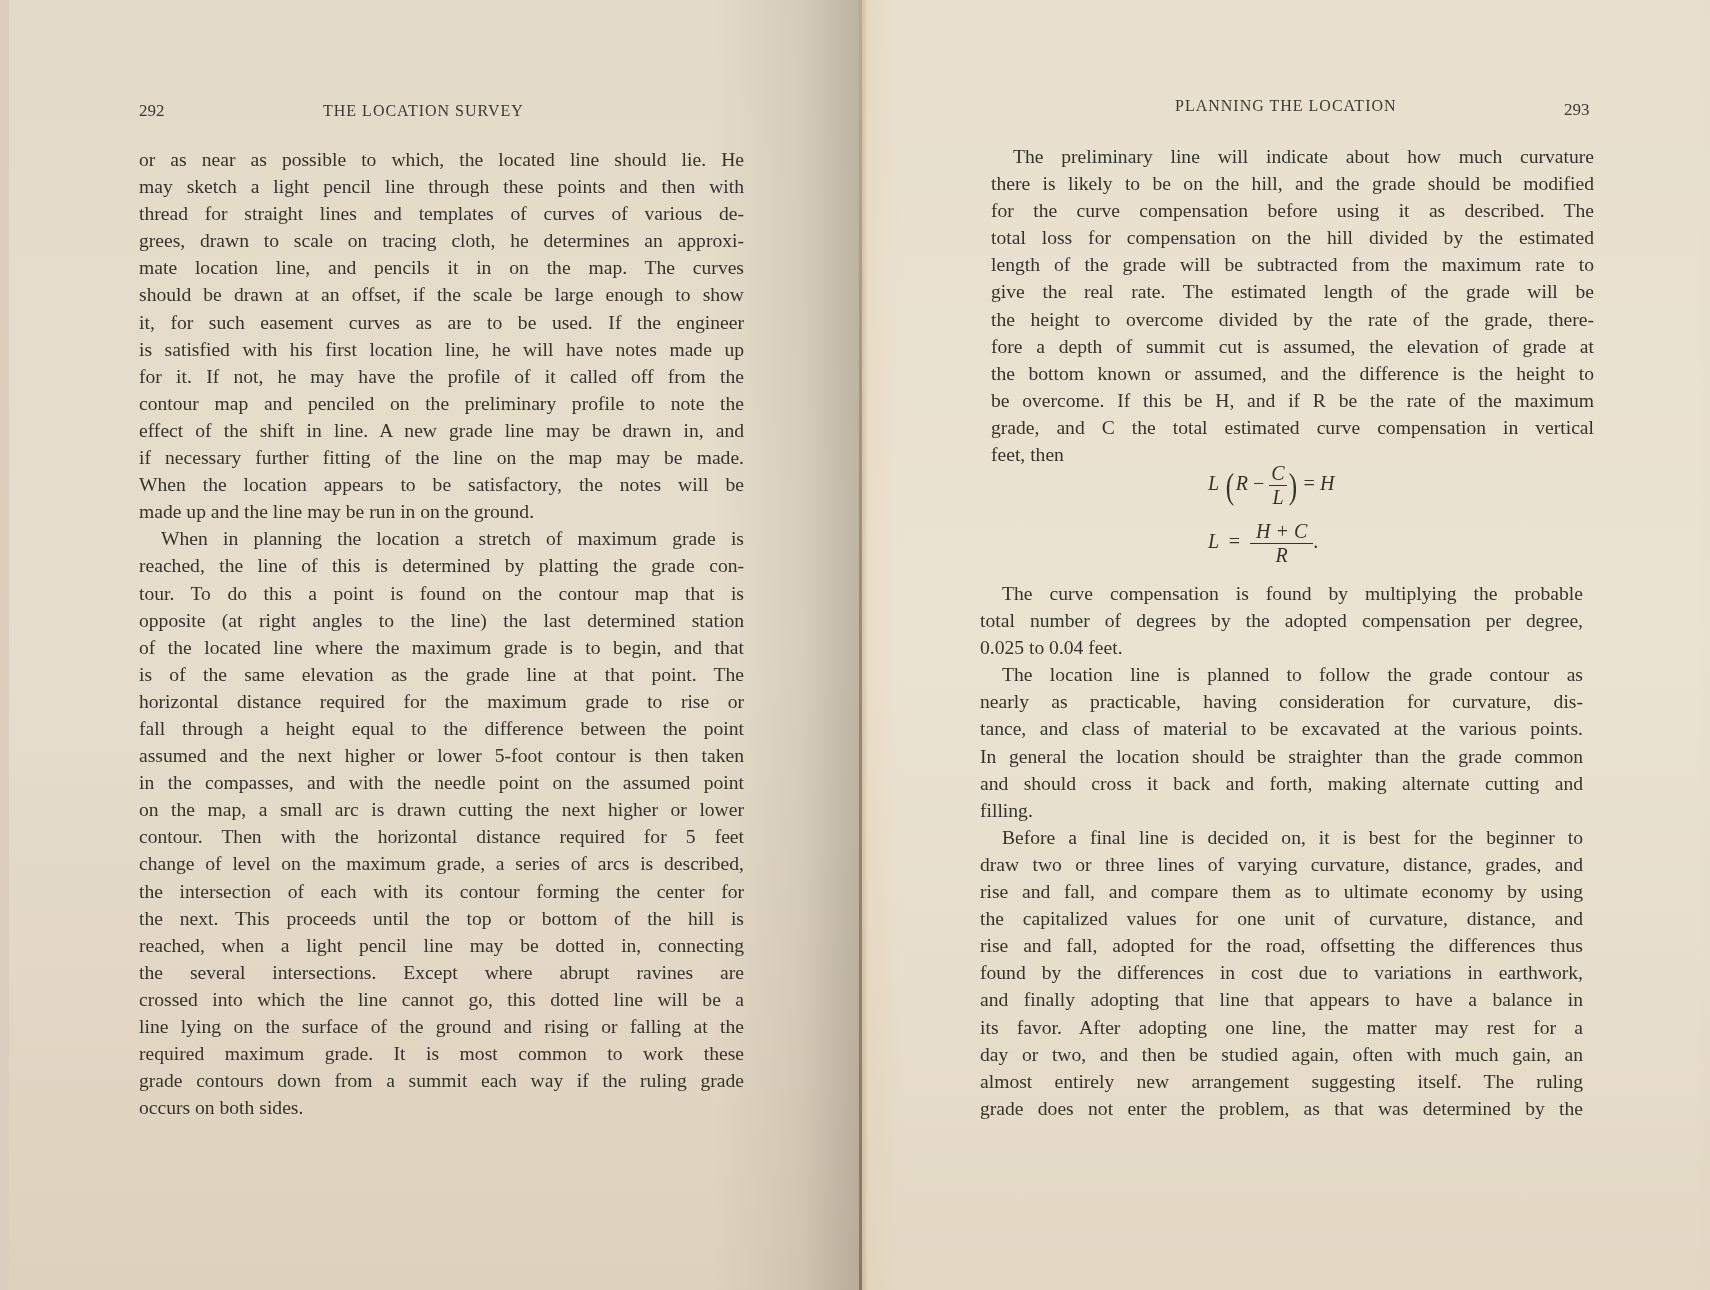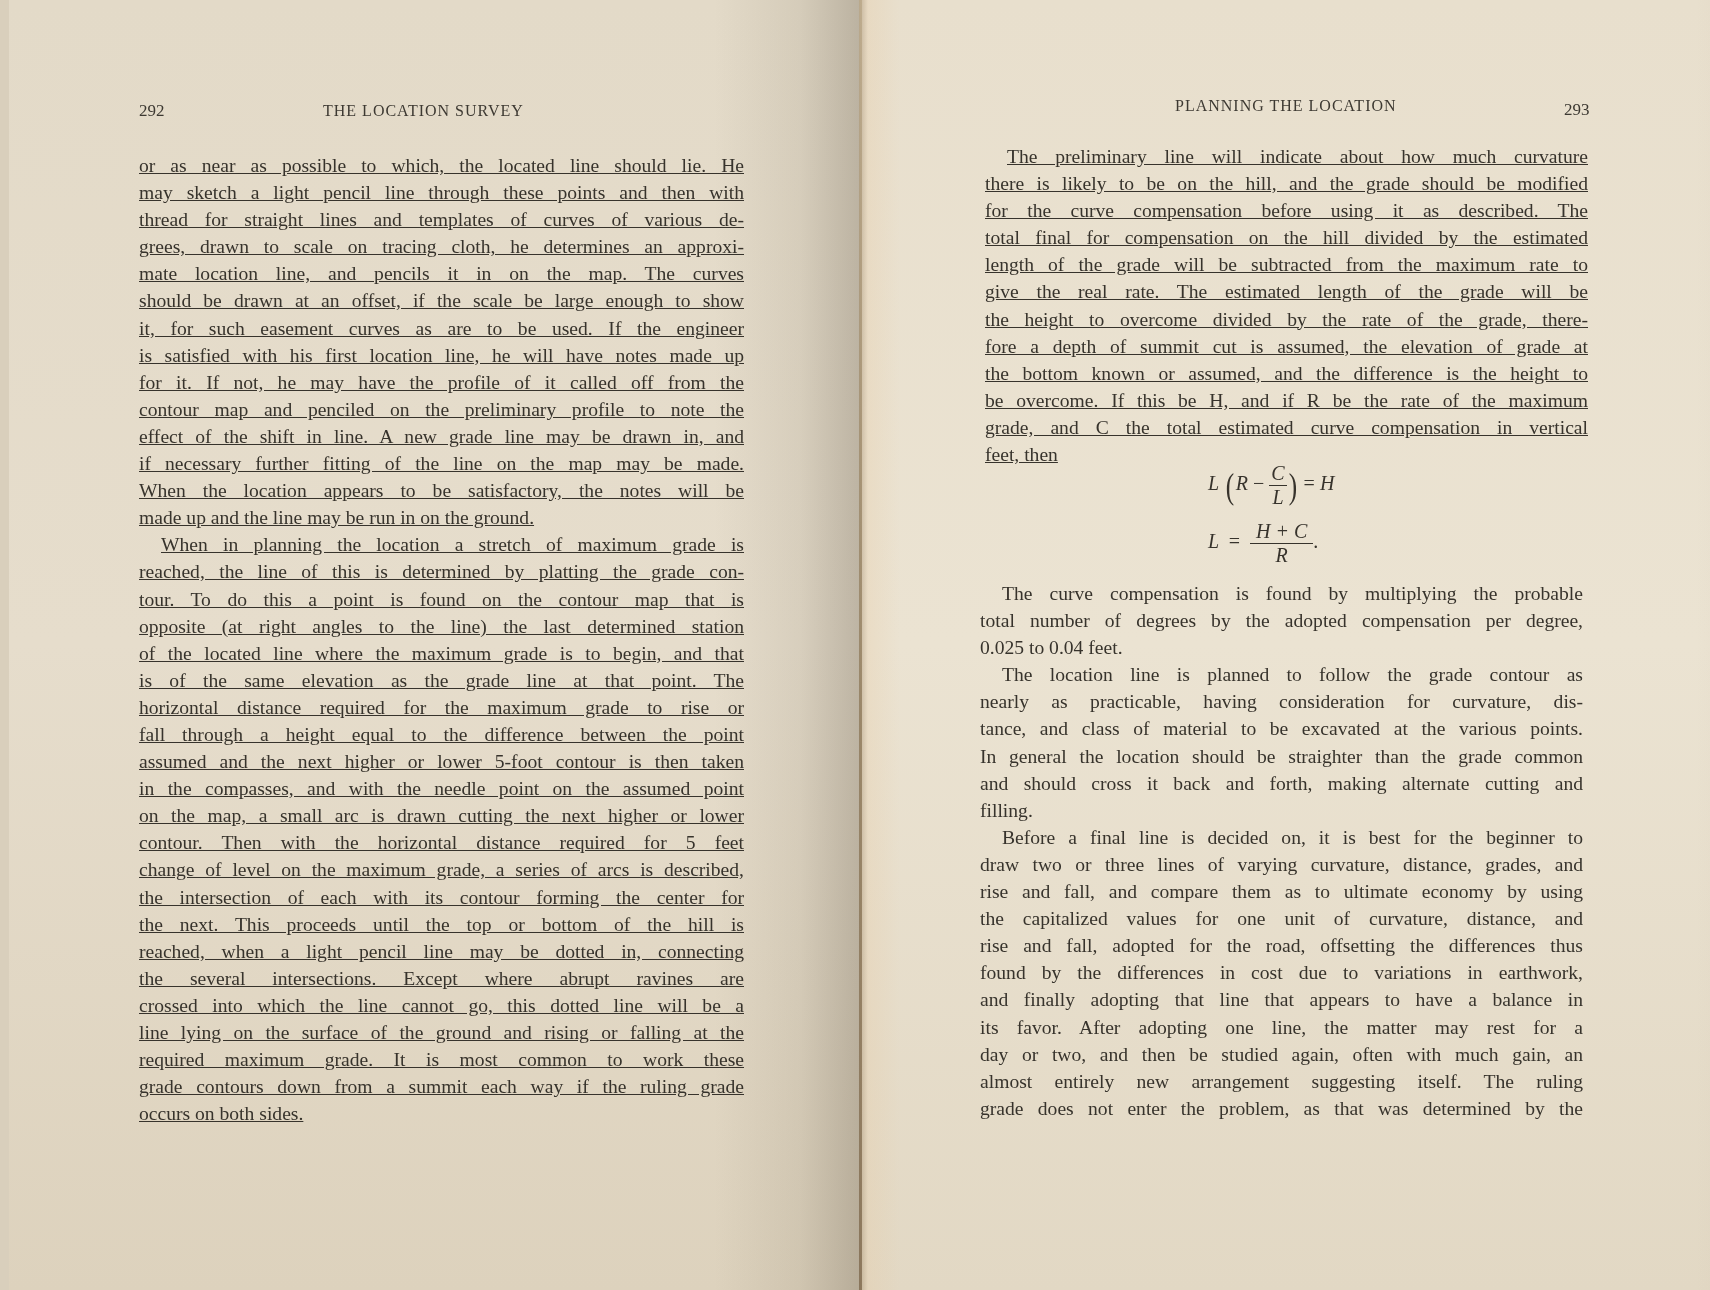--- a/index.html
+++ b/index.html
@@ -60,21 +60,21 @@
   </style>
 </head>
 <body>
 
 <div class="spread">
 
   <div class="page page-left">
     <div class="folio" style="left:130px; top:101px;">292</div>
     <div class="running-head" style="left:314px; top:102px;">THE LOCATION SURVEY</div>
 
-    <div class="text-block" style="left:130px; top:152px; width:605px;text-decoration:underline;">
+    <div class="text-block" style="left:130px; top:146px; width:605px;">
       <span class="line">or as near as possible to which, the located line should lie.  He</span>
       <span class="line">may sketch a light pencil line through these points and then with</span>
       <span class="line">thread for straight lines and templates of curves of various de-</span>
       <span class="line">grees, drawn to scale on tracing cloth, he determines an approxi-</span>
       <span class="line">mate location line, and pencils it in on the map.  The curves</span>
       <span class="line">should be drawn at an offset, if the scale be large enough to show</span>
       <span class="line">it, for such easement curves as are to be used.  If the engineer</span>
       <span class="line">is satisfied with his first location line, he will have notes made up</span>
       <span class="line">for it.  If not, he may have the profile of it called off from the</span>
       <span class="line">contour map and penciled on the preliminary profile to note the</span>
@@ -104,25 +104,25 @@
       <span class="line">required maximum grade.  It is most common to work these</span>
       <span class="line">grade contours down from a summit each way if the ruling grade</span>
       <span class="line last">occurs on both sides.</span>
     </div>
   </div>
 
   <div class="page page-right">
     <div class="running-head" style="left:315px; top:97px;">PLANNING THE LOCATION</div>
     <div class="folio" style="left:704px; top:100px;">293</div>
 
-    <div class="text-block" style="left:125px; top:143px; width:603px;text-decoration:underline;">
+    <div class="text-block" style="left:131px; top:143px; width:603px;">
       <span class="line indent">The preliminary line will indicate about how much curvature</span>
       <span class="line">there is likely to be on the hill, and the grade should be modified</span>
       <span class="line">for the curve compensation before using it as described.  The</span>
-      <span class="line">total final for compensation on the hill divided by the estimated</span>
+      <span class="line">total loss for compensation on the hill divided by the estimated</span>
       <span class="line">length of the grade will be subtracted from the maximum rate to</span>
       <span class="line">give the real rate.  The estimated length of the grade will be</span>
       <span class="line">the height to overcome divided by the rate of the grade, there-</span>
       <span class="line">fore a depth of summit cut is assumed, the elevation of grade at</span>
       <span class="line">the bottom known or assumed, and the difference is the height to</span>
       <span class="line">be overcome.  If this be H, and if R be the rate of the maximum</span>
       <span class="line">grade, and C the total estimated curve compensation in vertical</span>
       <span class="line last">feet, then</span>
     </div>
 

